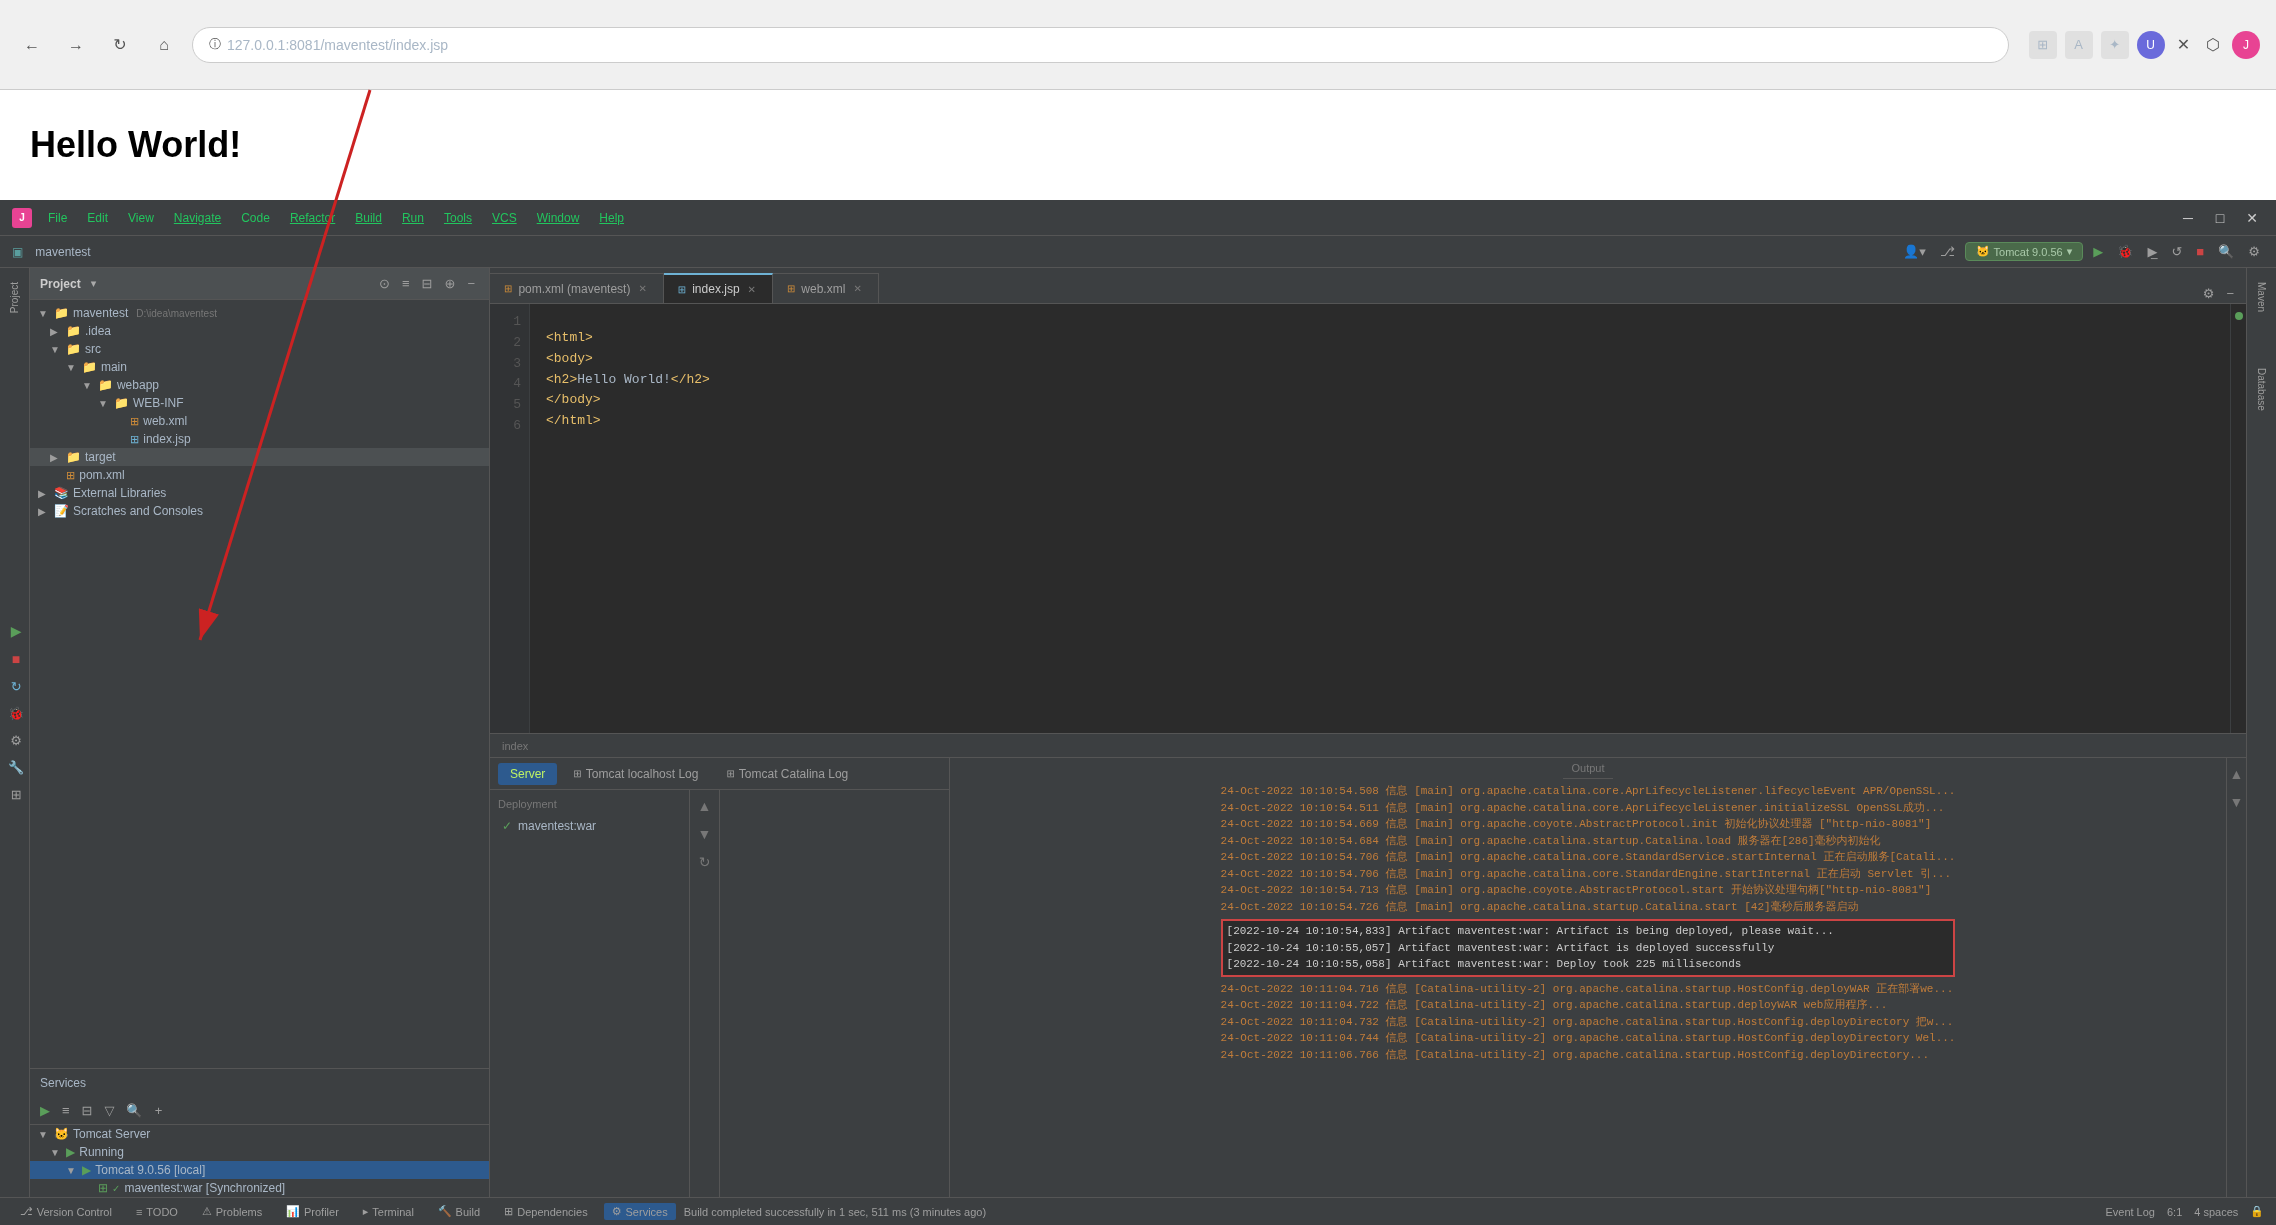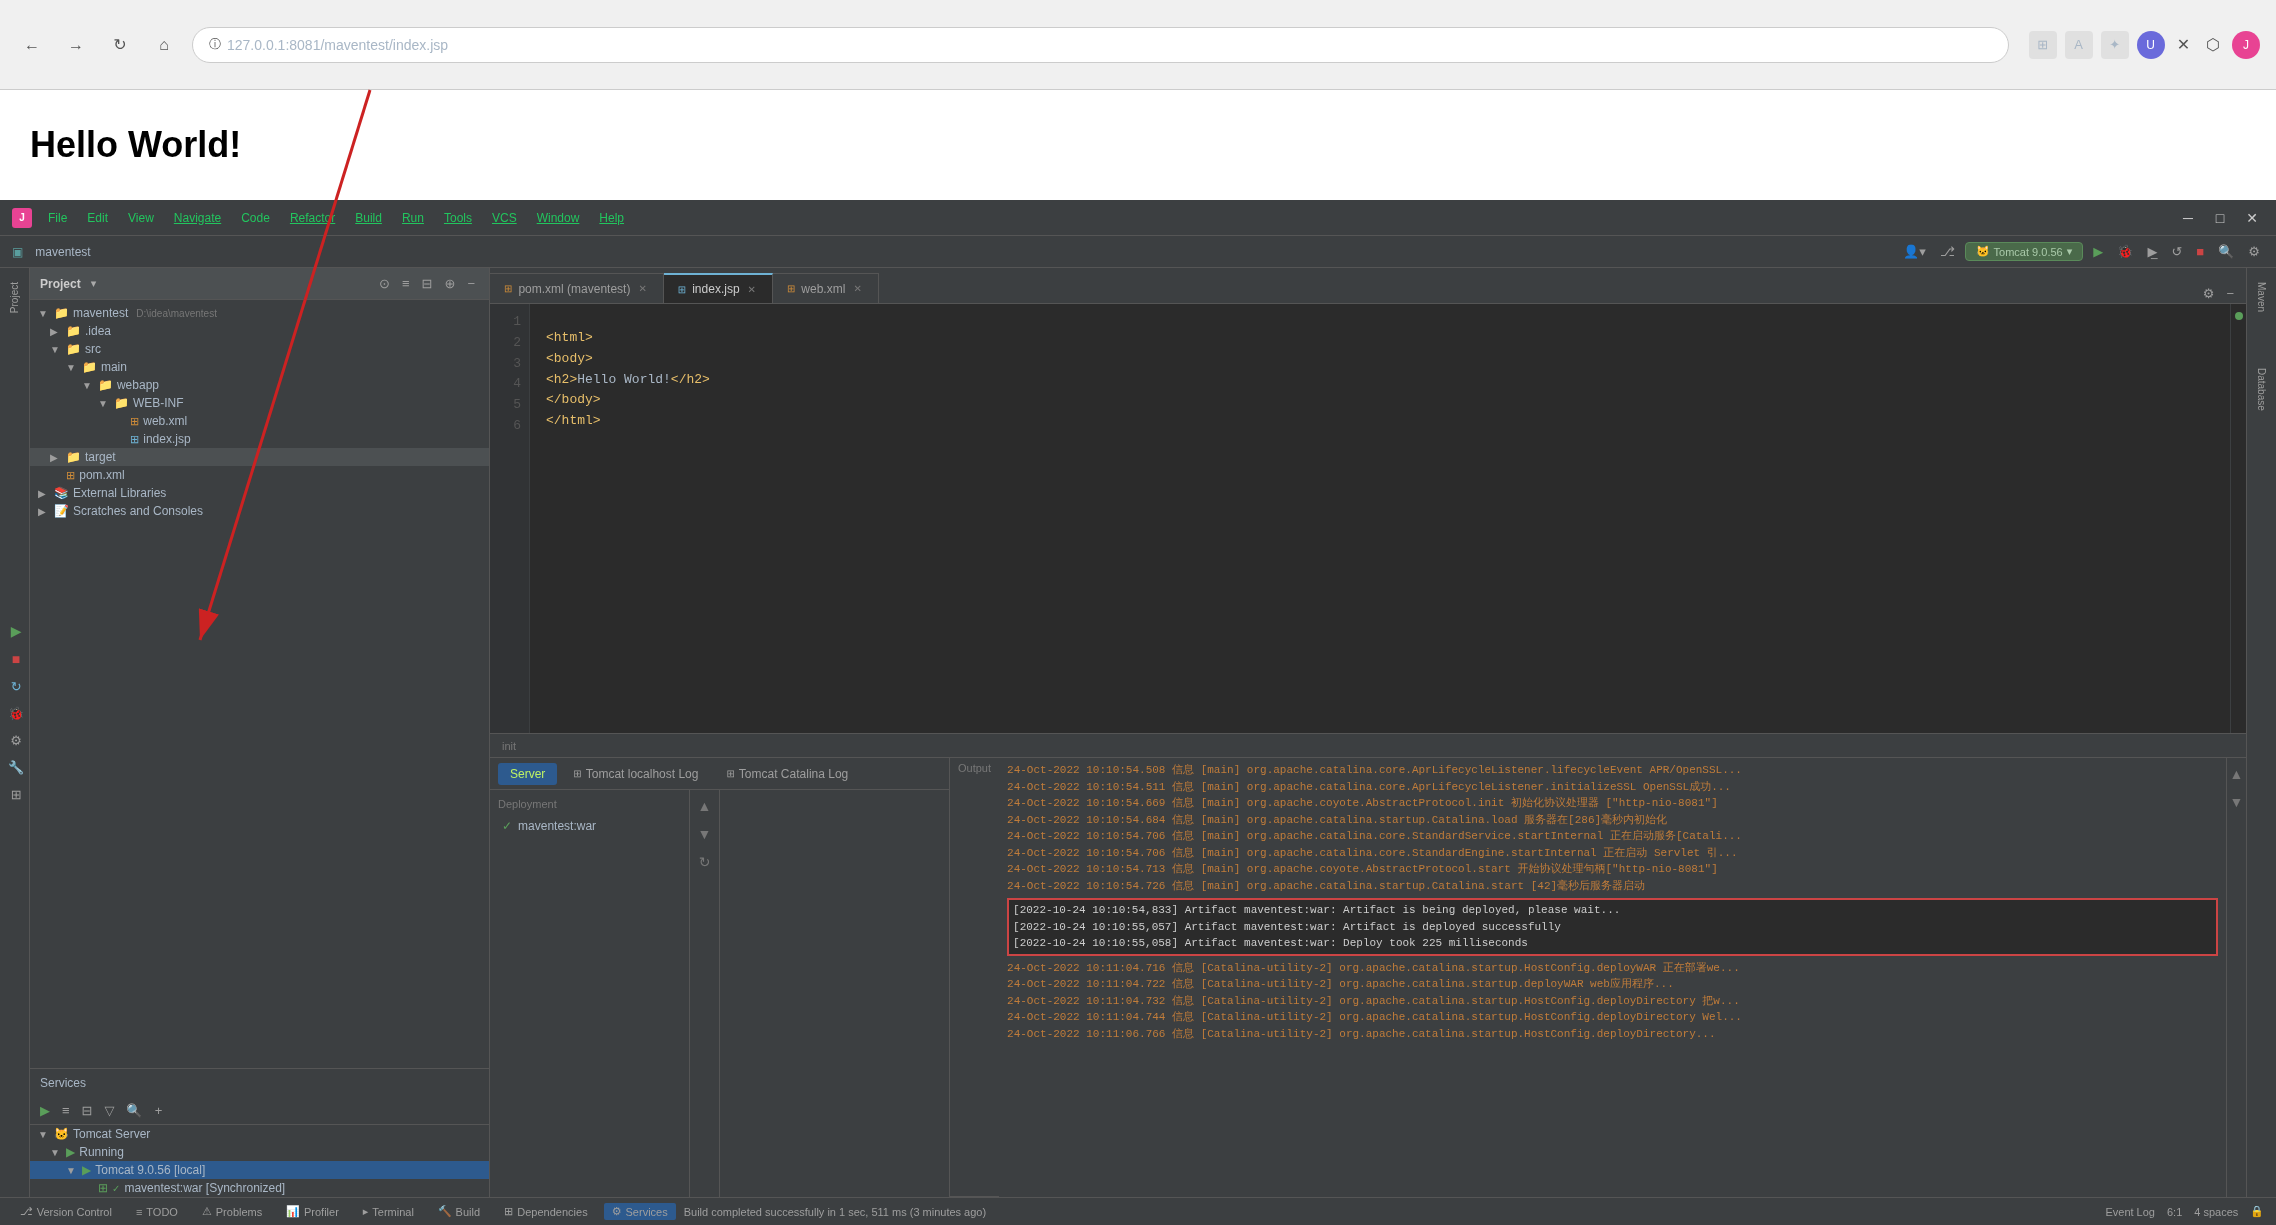--- a/index.html
+++ b/index.html
@@ -314,21 +314,22 @@
 
     .bottom-left {
       width: 460px;
       border-right: 1px solid #555;
       display: flex;
       flex-direction: column;
     }
     .bottom-right {
       flex: 1;
       display: flex;
-      flex-direction: row;
+      flex-direction: column;
+      align-items: center;
     }
 
     .bottom-tabs {
       height: 32px;
       background: #3c3f41;
       display: flex;
       align-items: center;
       padding: 0 8px;
       gap: 4px;
       border-bottom: 1px solid #555;
@@ -725,21 +726,21 @@
             <div class="code-line"><span class="code-tag">&lt;/html&gt;</span></div>
             <div class="code-line"></div>
           </div>
 
           <div style="width:16px; background:#2b2b2b; border-left:1px solid #3c3f41; display:flex; flex-direction:column; align-items:center; padding:4px 0;">
             <div style="width:8px; height:8px; background:#5a9e5a; border-radius:50%; margin-top:4px;"></div>
           </div>
         </div>
 
         <div class="breadcrumb-bar">
-          <span>init</span>
+          <span>index</span>
         </div>
 
         <div class="bottom-panel">
 
           <div class="bottom-left">
 
             <div class="bottom-tabs">
               <div class="bottom-tab active">
                 <span>Server</span>
               </div>

